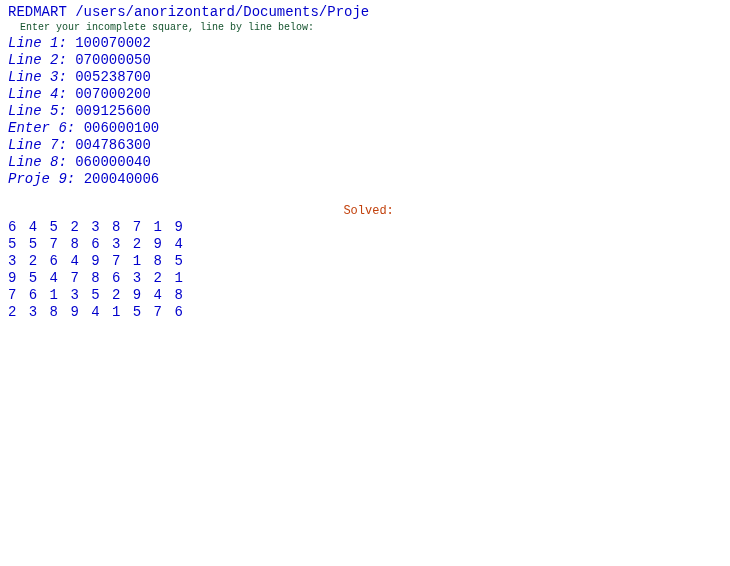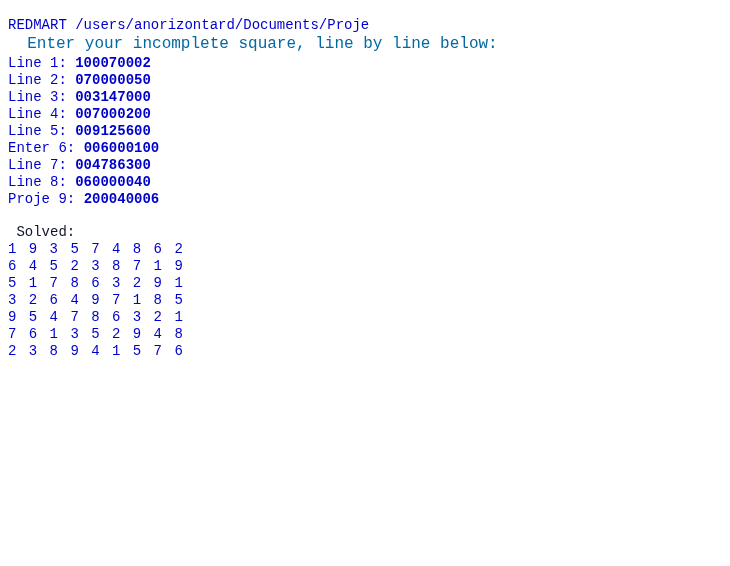--- a/index.html
+++ b/index.html
@@ -14,60 +14,62 @@
       font-size: 15px;
       color: #0000cc;
       padding: 0;
       overflow: hidden;
     }
 
     .terminal {
       width: 730px;
       height: 566px;
       background: #ffffff;
-      padding: 17px 8px;
+      padding: 4px 8px;
       overflow: hidden;
     }
 
     .header-path {
       color: #0000cc;
       font-size: 14px;
       margin-bottom: 2px;
       white-space: nowrap;
       overflow: hidden;
     }
 
     .prompt-line {
-      color: #0369a1;
-      font-size: 16px;
+      color: #14532d;
+      font-size: 10px;
       margin-bottom: 2px;
     }
 
     .input-line {
       color: #0000cc;
       font-size: 14px;
       margin-bottom: 1px;
     }
 
     .label {
       font-weight: normal;
+      font-style: italic;
     }
 
     .value {
-      font-weight: bold;
+      font-weight: normal;
     }
 
     .blank-line {
       height: 16px;
     }
 
     .solved-header {
-      color: #0f172a;
-      font-size: 14px;
+      color: #c2410c;
+      font-size: 12px;
       margin-bottom: 1px;
+      text-align: center;
     }
 
     .solution-row {
       color: #0000cc;
       font-size: 14px;
       margin-bottom: 1px;
       letter-spacing: 2px;
     }
   </style>
 </head>
@@ -79,38 +81,37 @@
     REDMART /users/anorizontard/Documents/Proje
   </div>
 
   <div class="prompt-line">
     &nbsp;&nbsp;<span>Enter your incomplete square, line by line below:</span>
   </div>
 
   <div id="input-lines-container">
   <div class="input-line"><span class="label">Line 1:</span> <span class="value">100070002</span></div>
       <div class="input-line"><span class="label">Line 2:</span> <span class="value">070000050</span></div>
-      <div class="input-line"><span class="label">Line 3:</span> <span class="value">003147000</span></div>
+      <div class="input-line"><span class="label">Line 3:</span> <span class="value">005238700</span></div>
       <div class="input-line"><span class="label">Line 4:</span> <span class="value">007000200</span></div>
       <div class="input-line"><span class="label">Line 5:</span> <span class="value">009125600</span></div>
       <div class="input-line"><span class="label">Enter 6:</span> <span class="value">006000100</span></div>
       <div class="input-line"><span class="label">Line 7:</span> <span class="value">004786300</span></div>
       <div class="input-line"><span class="label">Line 8:</span> <span class="value">060000040</span></div>
       <div class="input-line"><span class="label">Proje 9:</span> <span class="value">200040006</span></div>
     </div>
 
   <div class="blank-line"></div>
 
   <div class="solved-header">
     &nbsp;<span>Solved:</span>
   </div>
 
   <div id="solution-container">
-  <div class="solution-row">1 9 3 5 7 4 8 6 2</div>
       <div class="solution-row">6 4 5 2 3 8 7 1 9</div>
-      <div class="solution-row">5 1 7 8 6 3 2 9 1</div>
+      <div class="solution-row">5 5 7 8 6 3 2 9 4</div>
       <div class="solution-row">3 2 6 4 9 7 1 8 5</div>
       <div class="solution-row">9 5 4 7 8 6 3 2 1</div>
       <div class="solution-row">7 6 1 3 5 2 9 4 8</div>
       <div class="solution-row">2 3 8 9 4 1 5 7 6</div>
     </div>
 
 </div>
 
 </body></html>

